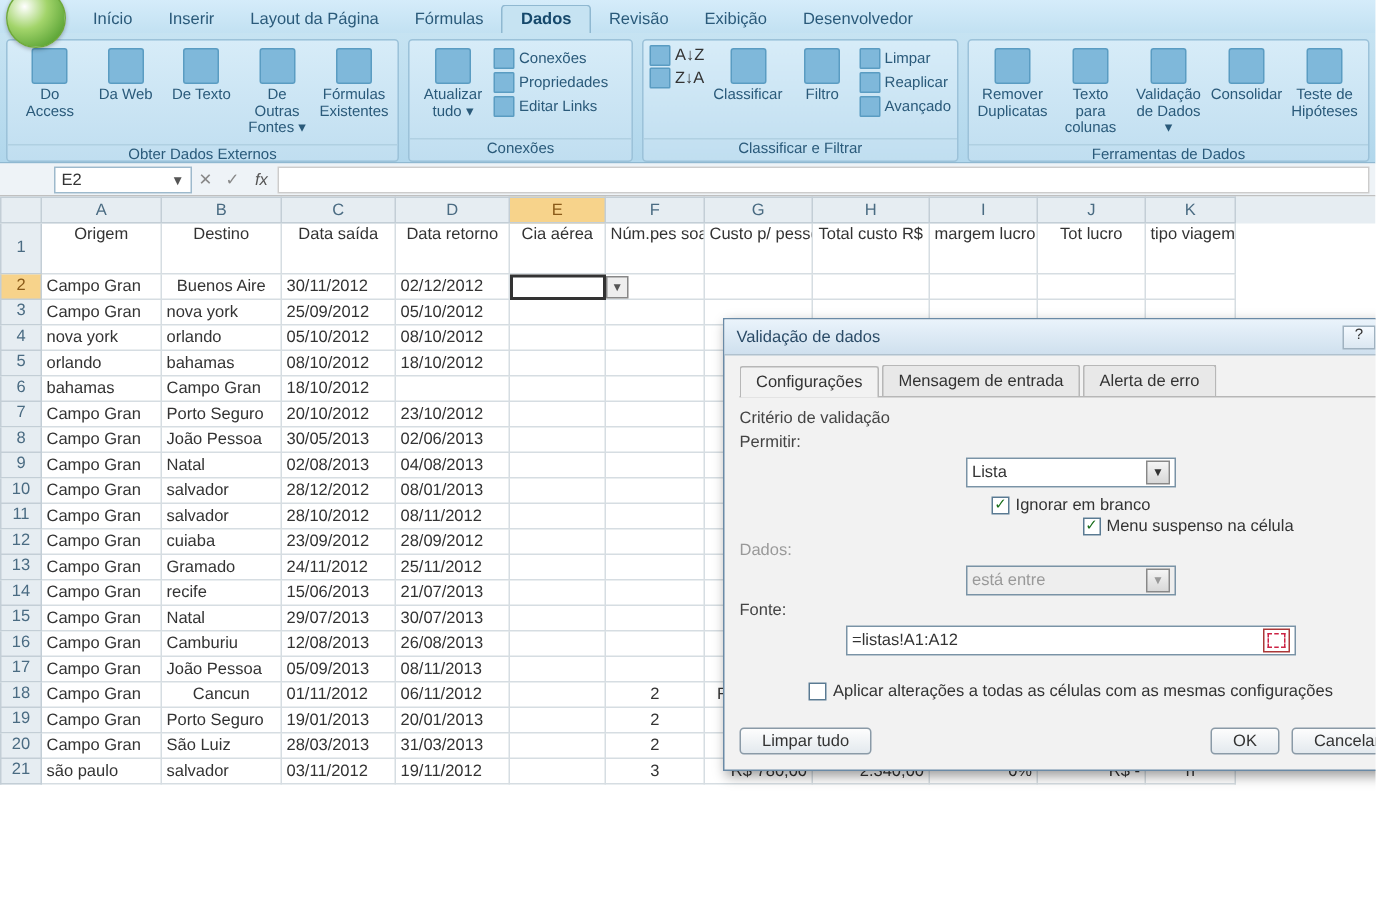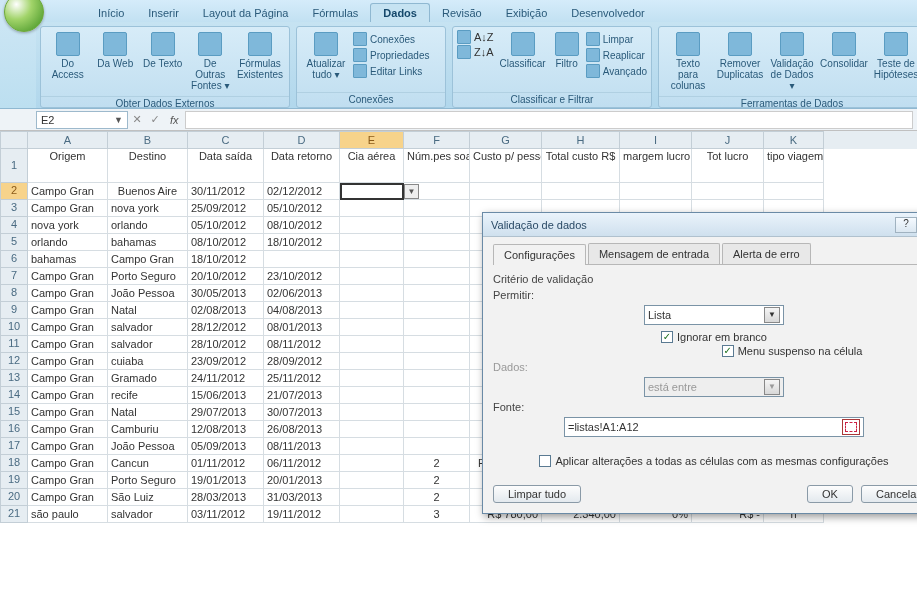--- a/index.html
+++ b/index.html
@@ -1,19 +1,19 @@
 <!DOCTYPE html>
 <html><head>
 <meta charset="utf-8">
 <style>
   * { box-sizing: border-box; margin: 0; padding: 0; font-family: "Segoe UI", Tahoma, sans-serif; }
   body { background: #fff; font-size: 11px; color: #333; width: 917px; height: 608px; overflow: hidden; position: relative; }
 
   
-  .ribbon { background: linear-gradient(#cfe7f5, #bcdff0); border-bottom: 1px solid #8fb8d1; padding-left: 36px; }
+  .ribbon { background: linear-gradient(#cfe7f5, #bcdff0); border-bottom: 1px solid #8fb8d1; }
   .tabs { display: flex; align-items: flex-end; padding: 2px 0 0 50px; height: 22px; background: linear-gradient(#d5ecfa,#c2e1f2); }
   .office-btn { position:absolute; top:-8px; left:4px; width:40px; height:40px; border-radius:50%; background: radial-gradient(circle at 30% 30%, #fff, #a2d46a 40%, #3a8e1e); border:1px solid #6fa83a; box-shadow:0 1px 3px rgba(0,0,0,.3); z-index:5;}
   .tab { padding: 3px 12px; color:#2a5a7a; cursor:pointer; }
   .tab.active { background:#c6e3f2; border:1px solid #8fb8d1; border-bottom:none; border-radius:3px 3px 0 0; color:#15486b; font-weight:bold;}
   .groups { display:flex; padding:4px 4px 0 4px; gap:6px; height:86px; background:linear-gradient(#c6e3f2,#b1d7ec);}
   .group { border:1px solid #9cc2d9; border-radius:3px; background:linear-gradient(#d7ecf8,#c0def0); display:flex; flex-direction:column; }
   .group-body { flex:1; display:flex; align-items:flex-start; padding:3px 4px; gap:2px;}
   .group-title { text-align:center; font-size:10px; color:#2a5a7a; padding:1px 0 2px; border-top:1px solid #b0d0e2;}
   .btn-big { display:flex; flex-direction:column; align-items:center; justify-content:flex-start; width:50px; padding:2px; cursor:pointer; color:#2a5a7a; text-align:center; font-size:10px; line-height:1.1;}
   .btn-big .ic { width:24px; height:24px; margin-bottom:2px; background:#7fb8da; border:1px solid #5a9cc2; border-radius:2px; position:relative;}
@@ -175,25 +175,25 @@
               <span>Avançado</span>
             </div>
           </div>
       </div>
       <div class="group-title">Classificar e Filtrar</div>
     </div>
     <div class="group" style="flex:1">
       <div class="group-body" id="g-tools">
           <div class="btn-big">
             <span class="ic"></span>
+            <span>Remover Duplicatas</span>
+          </div>
+          <div class="btn-big">
+            <span class="ic"></span>
             <span>Texto para colunas</span>
-          </div>
-          <div class="btn-big">
-            <span class="ic"></span>
-            <span>Remover Duplicatas</span>
           </div>
           <div class="btn-big">
             <span class="ic"></span>
             <span>Validação de Dados ▾</span>
           </div>
           <div class="btn-big">
             <span class="ic"></span>
             <span>Consolidar</span>
           </div>
           <div class="btn-big">
@@ -467,21 +467,21 @@
         <div class="cell cF ctr" style="width: 66px;"></div>
         <div class="cell cG money" style="width: 72px;"></div>
         <div class="cell cH money" style="width: 78px;"></div>
         <div class="cell cI money" style="width: 72px;"></div>
         <div class="cell cJ money" style="width: 72px;"></div>
         <div class="cell cK ctr" style="width: 60px;"></div>
       </div>
       <div class="row">
         <div class="rh">18</div>
         <div class="cell cA" style="width: 80px;">Campo Gran</div>
-        <div class="cell cB" style="width: 80px;">Cancun</div>
+        <div class="cell cB" style="width: 80px; text-align: center;">Cancun</div>
         <div class="cell cC" style="width: 76px;">01/11/2012</div>
         <div class="cell cD" style="width: 76px;">06/11/2012</div>
         <div class="cell cE" style="width: 64px;"></div>
         <div class="cell cF ctr" style="width: 66px;">2</div>
         <div class="cell cG money" style="width: 72px;">R$ 1.815,90</div>
         <div class="cell cH money" style="width: 78px;">3.631,80</div>
         <div class="cell cI money" style="width: 72px;">0%</div>
         <div class="cell cJ money" style="width: 72px;">R$          -</div>
         <div class="cell cK ctr" style="width: 60px;">i</div>
       </div>

